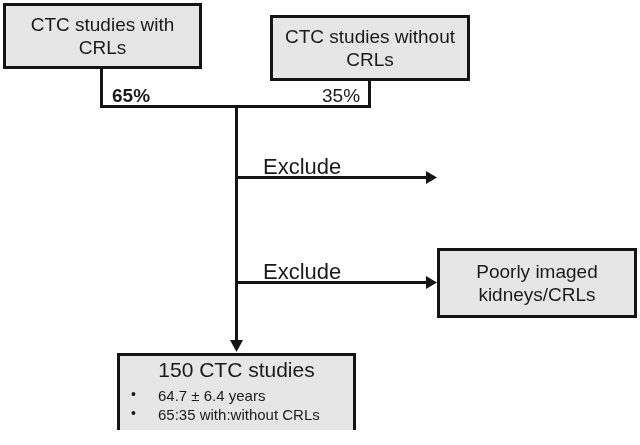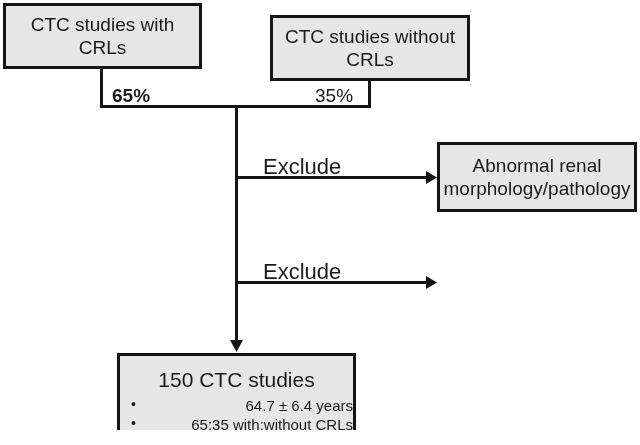--- a/index.html
+++ b/index.html
@@ -42,34 +42,33 @@
   #box-abnormal    { left: 437px; top: 142px; width: 200px; height: 70px; }
   #box-poorly      { left: 437px; top: 248px; width: 200px; height: 70px; }
   #box-final {
     left: 117px; top: 353px; width: 239px; height: 89px;
     display: block;
     text-align: left;
   }
   #box-final .final-title {
     text-align: center;
     font-size: 21px;
-    margin-top: 11px;
+    margin-top: 1px;
   }
   #box-final ul {
     margin: 3px 0 0 0;
     padding: 0;
     list-style: none;
   }
   #box-final li {
     position: relative;
     padding-left: 38px;
     font-size: 15px;
     line-height: 1.32;
     white-space: nowrap;
-    text-align: right;
   }
   #box-final li::before {
     content: "\2022";
     position: absolute;
     left: 11px;
     top: -1px;
     font-size: 14px;
   }
   .float-label {
     position: absolute;
@@ -105,30 +104,30 @@
   <div class="node" id="box-with-crls">
     <span class="label">CTC studies with CRLs</span>
   </div>
 
   <div class="node" id="box-without-crls">
     <span class="label">CTC studies without CRLs</span>
   </div>
 
   <div class="float-label" style="left:112px; top:85px;font-weight:bold;">65%</div>
 
-  <div class="float-label" style="left:315px; top:85px;">35%</div>
+  <div class="float-label" style="left:322px; top:85px;">35%</div>
 
   <div class="float-label exclude-label" style="left:263px; top:154px;">Exclude</div>
 
-  <div class="node" id="box-abnormal">
-    <span class="label">Abnormal renal morphology/pathology</span>
-  </div>
 
   <div class="float-label exclude-label" style="left:263px; top:259px;">Exclude</div>
 
+  <div class="node" id="box-poorly">
+    <span class="label">Poorly imaged kidneys/CRLs</span>
+  </div>
 
   <div class="node" id="box-final">
     <div class="final-title">150 CTC studies</div>
     <ul>
       <li>64.7 ± 6.4 years</li>
       <li>65:35 with:without CRLs</li>
     </ul>
   </div>
 
 </div>

